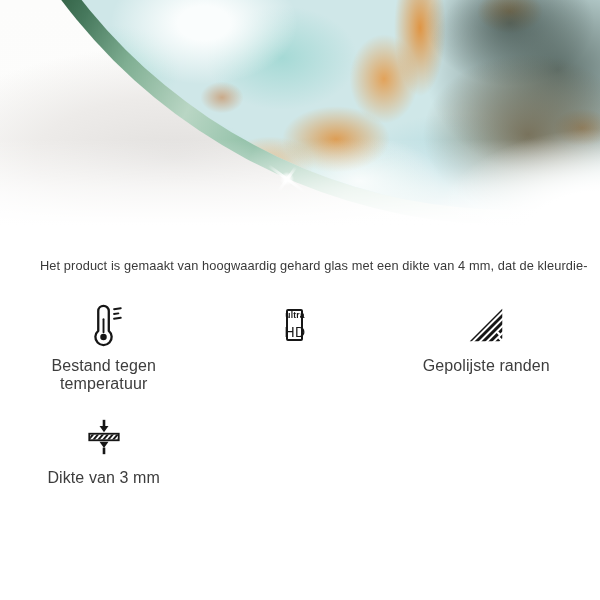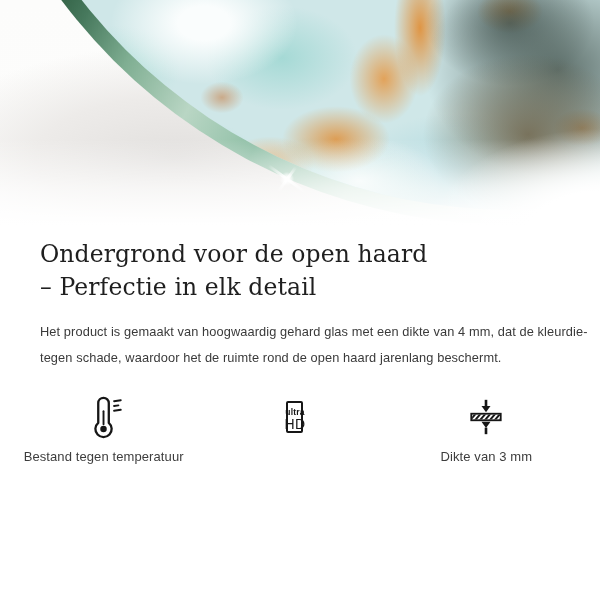--- a/index.html
+++ b/index.html
@@ -99,32 +99,32 @@
   .features {
     margin:22px 18px 0 8px;
     display:grid;
     grid-template-columns:repeat(3,1fr);
     row-gap:20px;
   }
   .feature { display:flex; flex-direction:column; align-items:center; }
   .icon-box { height:48px; display:flex; align-items:center; justify-content:center; color:var(--icon-color,#161616); }
   .feature-label {
     margin-top:8px;
-    font-size:13px;
+    font-size:16px;
     color:var(--label-color,#3d3d3d);
     letter-spacing:.1px;
     text-align:center;
   }
   .icon-box svg { display:block; }
 
   .uhd {
     width:17px; height:32px;
     border:2.6px solid var(--icon-color,#161616);
     border-radius:2px;
-    display:flex; flex-direction:column; align-items:center; justify-content:flex-end;
+    display:flex; flex-direction:column; align-items:center; justify-content:space-between;
     color:var(--icon-color,#161616);
     background:#fff;
   }
   .uhd-top { font-size:8.5px; font-weight:700; line-height:1.1; letter-spacing:.2px; }
   .uhd-bottom { font-size:14px; font-weight:400; line-height:1; letter-spacing:.3px; }
 </style>
 </head>
 <body>
 
 <div class="hero">
@@ -133,27 +133,22 @@
   <div class="glass-face"></div>
   <div class="sparkle">
     <i class="ray r1"></i>
       <i class="ray r2"></i>
       <i class="core"></i>
   </div>
   <div class="hero-fade"></div>
 </div>
 
 <div class="content">
-  <h1>
-    <span>Ondergrond voor de open haard</span>
-    <span>– Perfectie in elk detail</span>
-  </h1>
   <div class="description">
     <span>Het product is gemaakt van hoogwaardig gehard glas met een dikte van 4 mm, dat de kleurdie-</span>
-    <span>tegen schade, waardoor het de ruimte rond de open haard jarenlang beschermt.</span>
   </div>
 
   <div class="features" style="margin-left:-32px;margin-right:-22px;">
 
     <div class="feature">
       <div class="icon-box">
         <svg width="42" height="46" viewBox="0 0 42 48" fill="none" stroke="currentColor" stroke-width="2.4" stroke-linecap="round">
           <path d="M15 30.02 L15 9.5 A5.5 5.5 0 0 1 26 9.5 L26 30.02 A8.5 8.5 0 1 1 15 30.02 Z"></path>
           <line x1="20.5" y1="18" x2="20.5" y2="31.5" stroke-width="2"></line>
           <circle cx="20.5" cy="36.5" r="3.4" fill="currentColor" stroke="none"></circle>
@@ -169,20 +164,40 @@
       <div class="icon-box">
         <div class="uhd">
           <span class="uhd-top">ultra</span>
           <span class="uhd-bottom">HD</span>
         </div>
       </div>
     </div>
 
 
 
+    <div class="feature">
+      <div class="icon-box">
+        <svg width="34" height="34" viewBox="0 0 44 44" fill="none" stroke="currentColor" stroke-width="3.8">
+          <defs>
+              <clipPath id="triClip">
+                <path d="M1 43 L43 1 L43 43 Z"></path>
+              </clipPath>
+            </defs>
+          <g clip-path="url(#triClip)">
+            <line x1="-4" y1="48" x2="48" y2="-4"></line>
+            <line x1="5" y1="48" x2="57" y2="-4"></line>
+            <line x1="14" y1="48" x2="66" y2="-4"></line>
+            <line x1="23" y1="48" x2="75" y2="-4" stroke-dasharray="20 3 30 0"></line>
+            <line x1="32" y1="48" x2="84" y2="-4" stroke-dasharray="10 3 8 3 20 0"></line>
+            <line x1="41" y1="48" x2="93" y2="-4" stroke-dasharray="4 3 4 20"></line>
+          </g>
+        </svg>
+      </div>
+      <div class="feature-label">Gepolijste randen</div>
+    </div>
 
     <div class="feature">
       <div class="icon-box">
         <svg width="36" height="40" viewBox="0 0 44 48" fill="none" stroke="currentColor">
           <defs>
               <clipPath id="barClip">
                 <rect x="5" y="21" width="34" height="6"></rect>
               </clipPath>
             </defs>
           <rect x="4" y="20" width="36" height="8" stroke-width="2.2"></rect>

